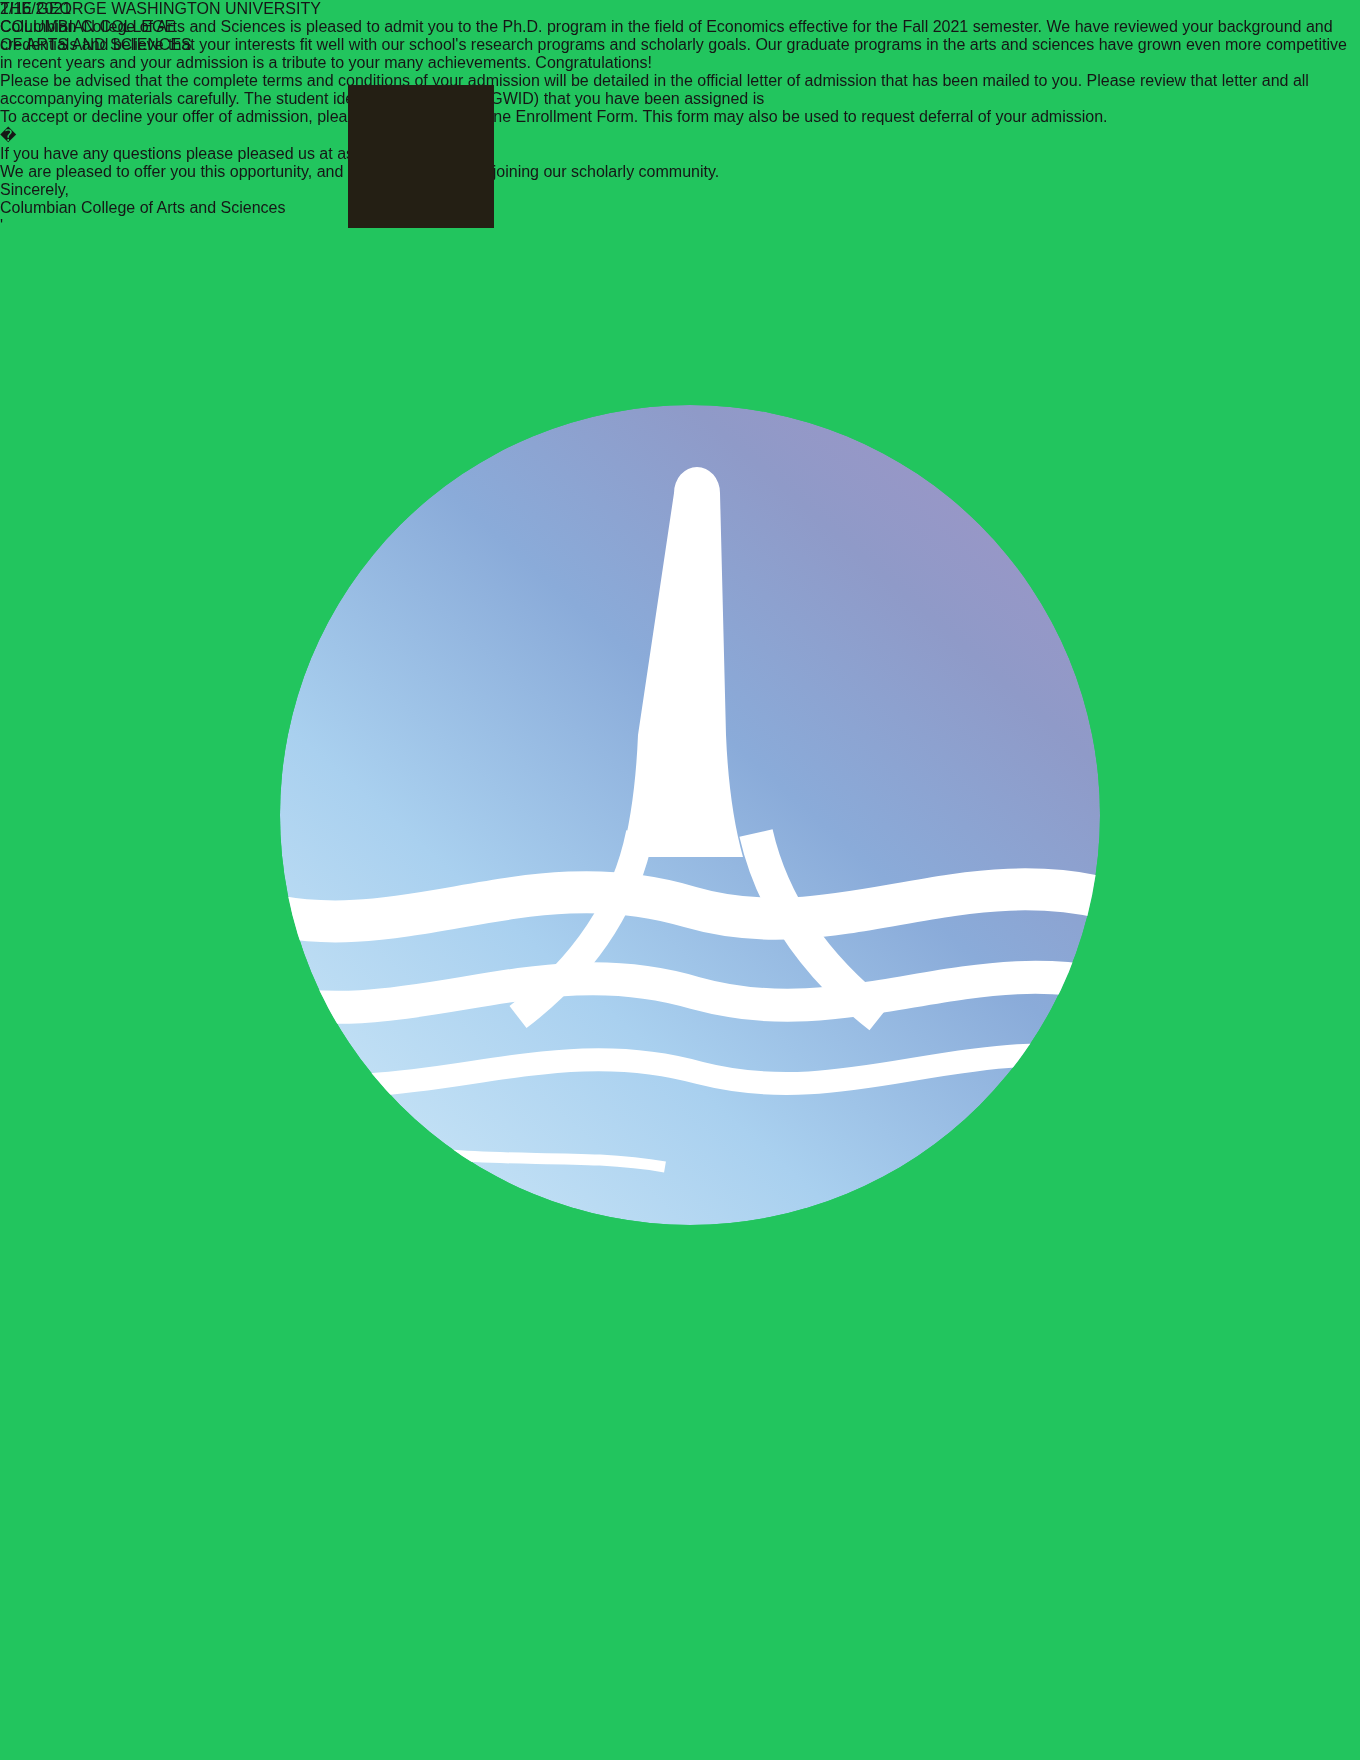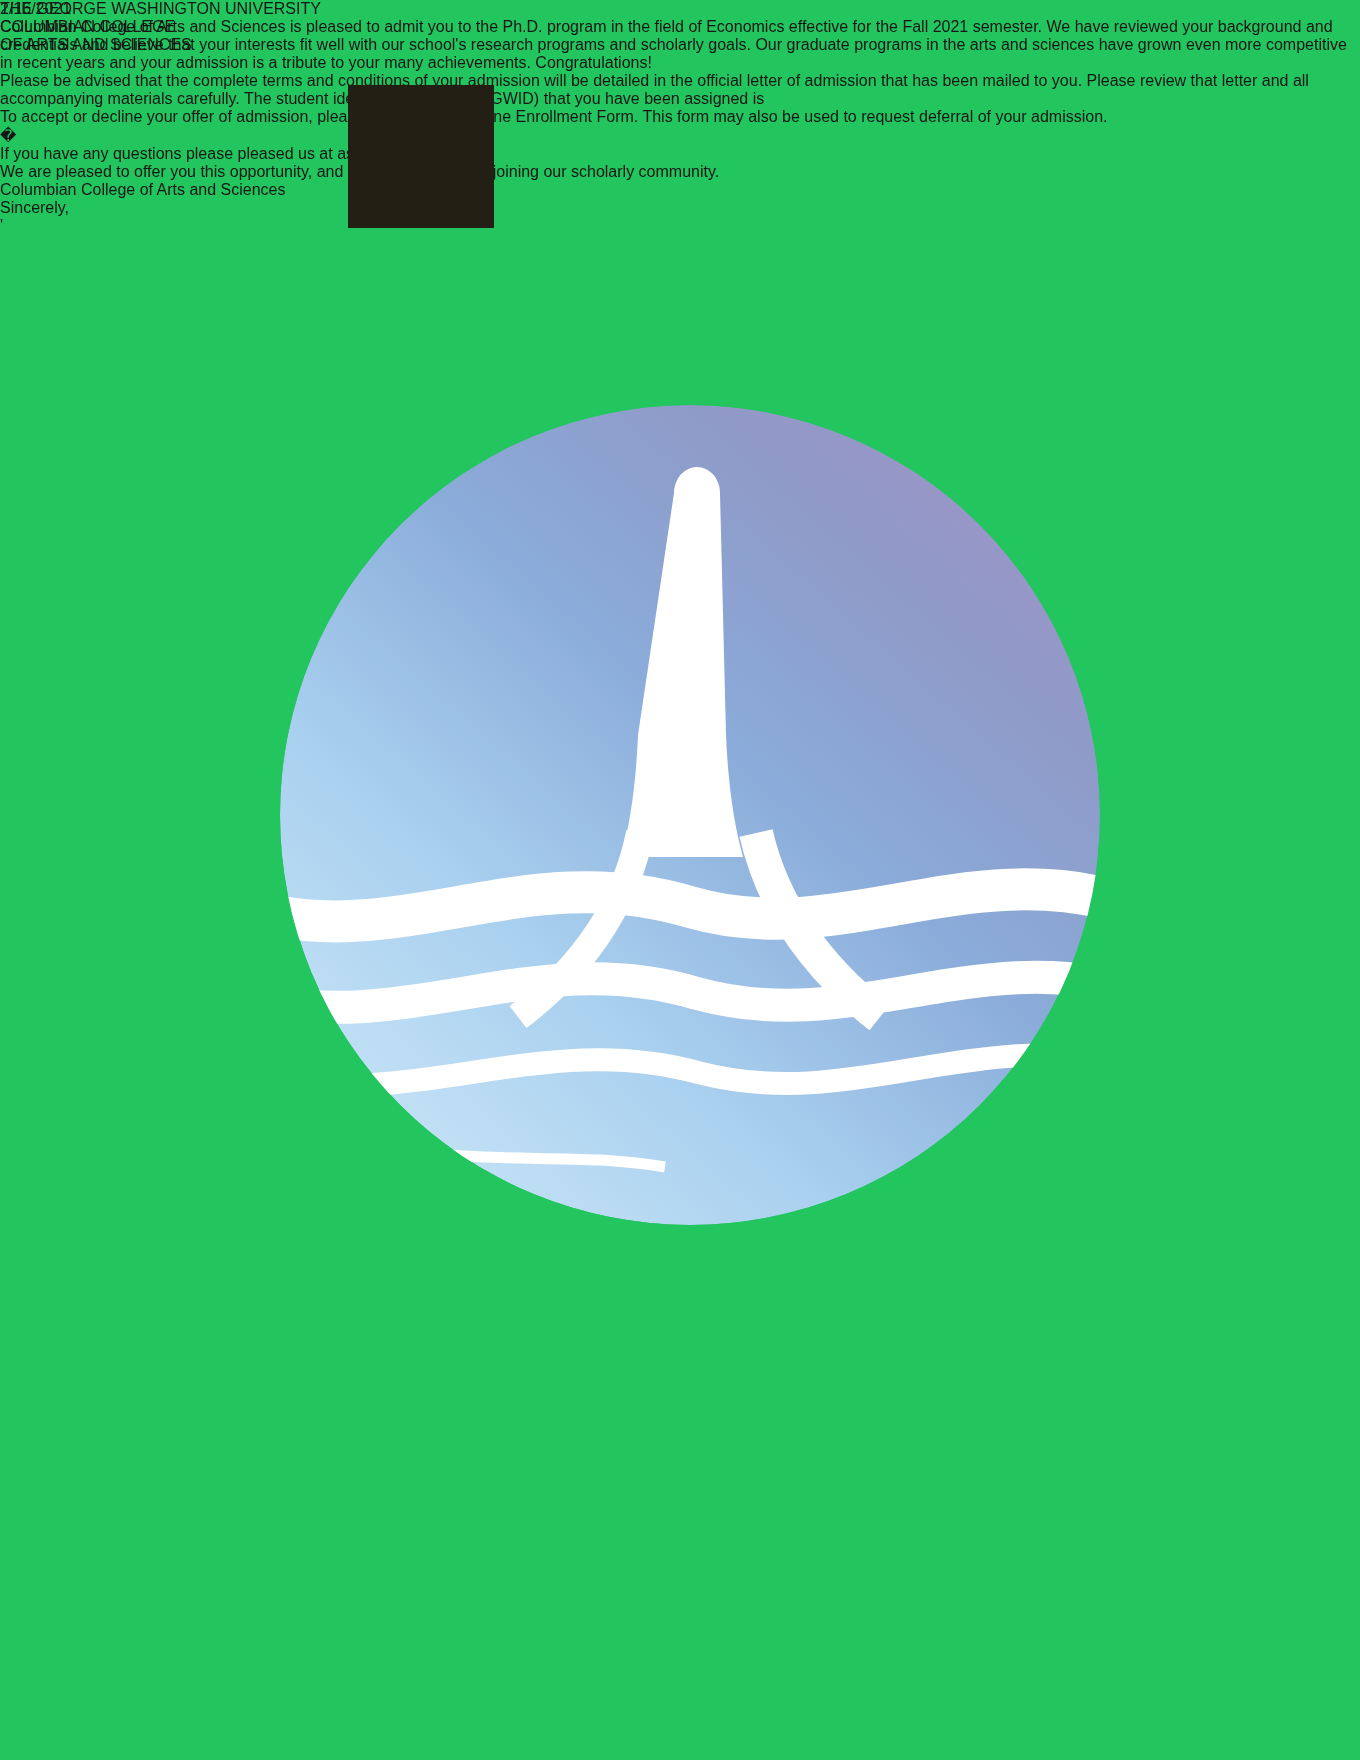--- a/index.html
+++ b/index.html
@@ -138,19 +138,19 @@
   <div class="para p-3"><span>To accept or decline your offer of admission, please complete the </span><a class="lnk">Online Enrollment
 Form</a><span>. This form may also be used to request deferral of your admission.</span></div>
 
   <div class="para p-repl">�</div>
 
   <div class="para p-contact"><span>If you have any questions please pleased us at </span><a class="lnk">askccas@gwu.edu</a><span>.</span></div>
 
   <div class="para p-pleased">We are pleased to offer you this opportunity, and look forward to your joining our
 scholarly community.</div>
 
+  <div class="para p-sincerely">Sincerely,</div>
+
   <div class="para p-signature">Columbian College of Arts and Sciences</div>
-
-  <div class="para p-sincerely">Sincerely,</div>
 
   <div class="stray">'</div>
 
 </div>
 
 </body></html>

